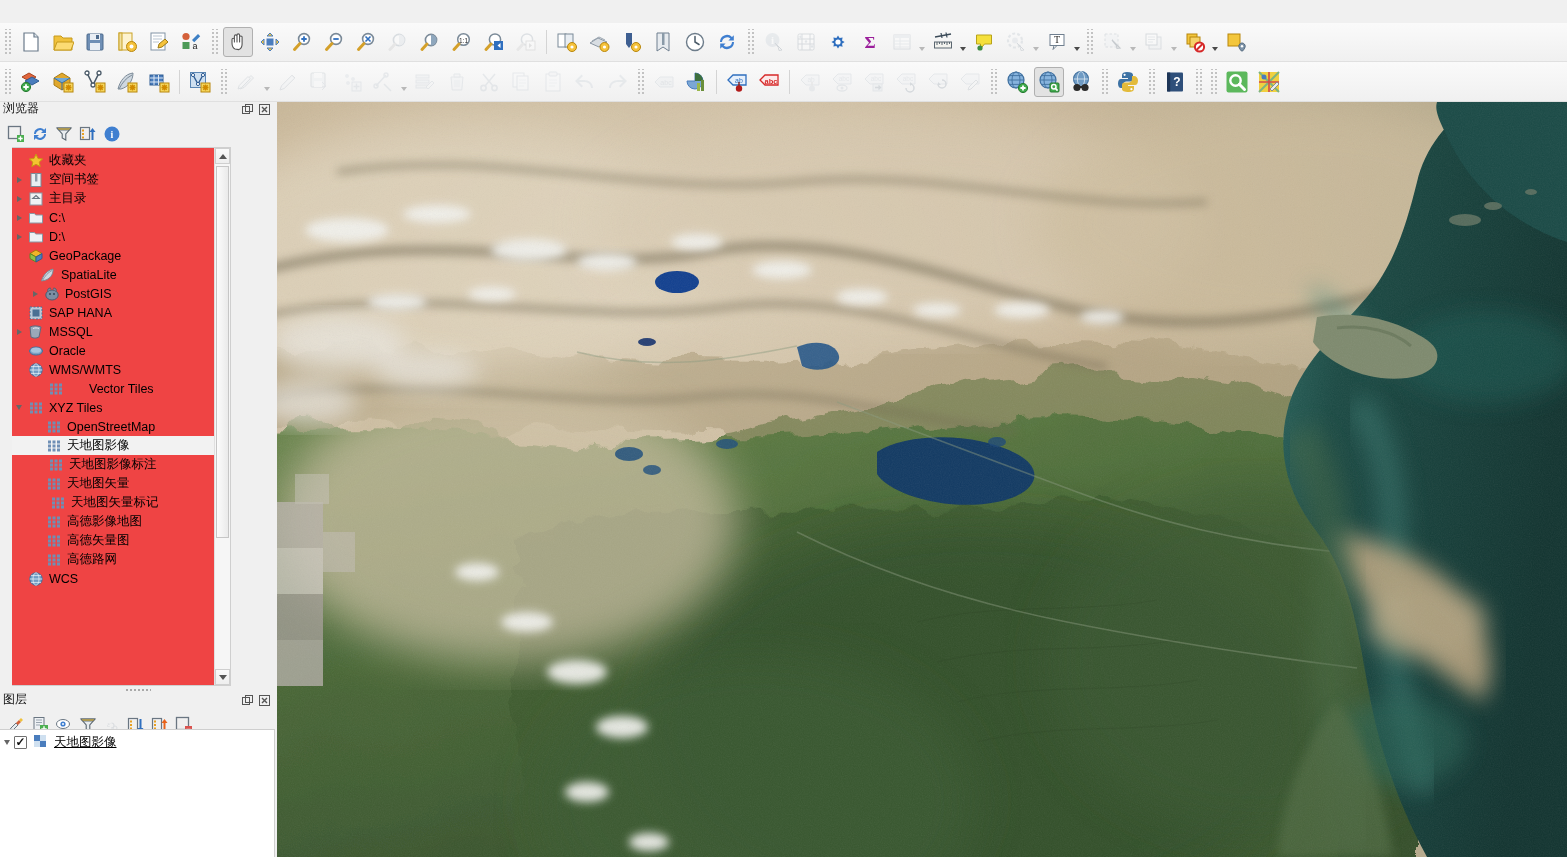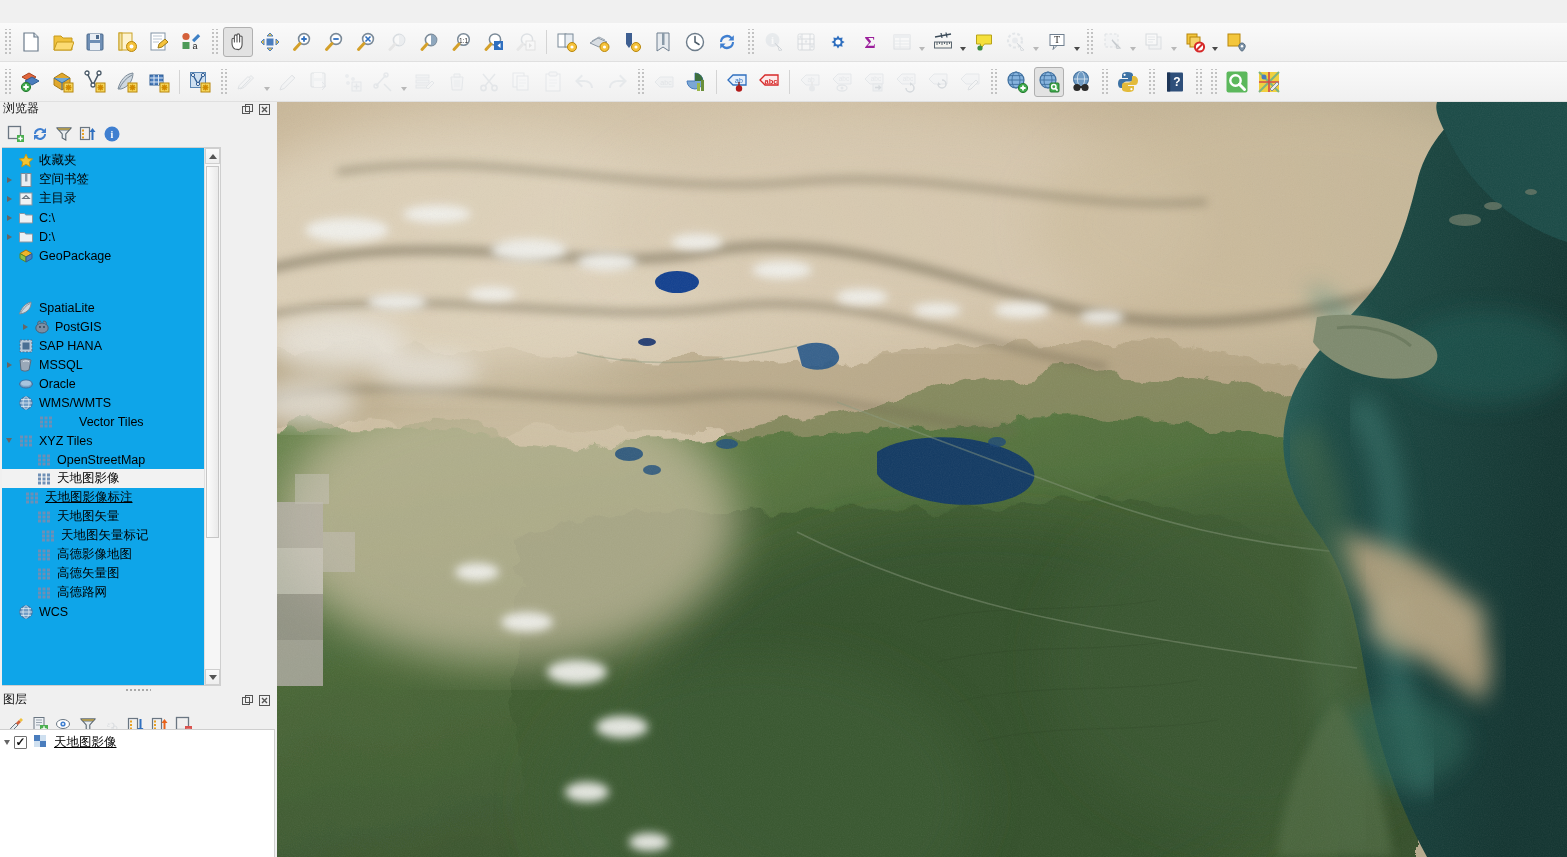--- a/index.html
+++ b/index.html
@@ -86,22 +86,22 @@
   .pbtn.disabled { opacity: .35; }
   .mini-caret {
     position: absolute; right: 1px; bottom: 2px;
     width: 0; height: 0;
     border-left: 3px solid transparent; border-right: 3px solid transparent;
     border-top: 3.5px solid #555;
   }
 
   
   #browser-tree {
-    position: absolute; left: 2px; top: 45px; width: 219px; height: 539px;
-    background: #0ea5e9; border: 1px solid #cfcfcf; border-left: none;
+    position: absolute; left: 12px; top: 45px; width: 219px; height: 539px;
+    background: #ef4444; border: 1px solid #cfcfcf; border-left: none;
     overflow: hidden;
   }
   .tree-rows { position: absolute; left:0; top:0; right: 16px; bottom: 0; padding-top: 3px;}
   .trow {
     height: 19px; display: flex; align-items: center;
     font-size: 12.5px; color: #000; white-space: nowrap; cursor: default;
   }
   .trow.sel { background: #f2f2f2; }
   .texp {
     width: 14px; height: 19px; display:flex; align-items:center; justify-content:center;
@@ -956,21 +956,21 @@
             <div class="texp"></div>
             <div class="ticon">
               <svg width="16" height="16" viewBox="0 0 16 16">
                 <path d="M2 5.5l6-3.5 6 3.5-6 3.5z" fill="#f0b429" stroke="#a8760e"></path>
                 <path d="M2 5.5v5l6 3.5v-5z" fill="#8fc04a" stroke="#5b8a22"></path>
                 <path d="M14 5.5v5l-6 3.5v-5z" fill="#4a7dbd" stroke="#2f5c93"></path>
               </svg>
             </div>
             <div class="tlabel">GeoPackage</div>
           </div>
-          <div class="trow" style="padding-left: 0px; margin-top: 33px;">
+          <div class="trow" style="padding-left: 12px;">
             <div class="texp"></div>
             <div class="ticon">
               <svg width="16" height="16" viewBox="0 0 16 16">
                 <path d="M1.5 14C3 8.5 7 3.5 13 2c.6 5.5-3.5 10.5-9 11.5z" fill="#cfd8e0" stroke="#7b8a98"></path>
                 <path d="M2.5 13.5C5 9 8 5.5 12 3.5" stroke="#8b98a5" fill="none"></path>
               </svg>
             </div>
             <div class="tlabel">SpatiaLite</div>
           </div>
           <div class="trow" style="padding-left: 16px;">
@@ -1103,21 +1103,21 @@
                   <rect x="6.5" y="6.5" width="3" height="3"></rect>
                   <rect x="11" y="6.5" width="3" height="3"></rect>
                   <rect x="2" y="10.5" width="3" height="3"></rect>
                   <rect x="6.5" y="10.5" width="3" height="3"></rect>
                   <rect x="11" y="10.5" width="3" height="3"></rect>
                 </g>
               </svg>
             </div>
             <div class="tlabel">天地图影像</div>
           </div>
-          <div class="trow" style="padding-left: 6px; text-decoration: underline;">
+          <div class="trow" style="padding-left: 20px;">
             <div class="texp"></div>
             <div class="ticon">
               <svg width="16" height="16" viewBox="0 0 16 16">
                 <g fill="#6f8fb5">
                   <rect x="2" y="2.5" width="3" height="3"></rect>
                   <rect x="6.5" y="2.5" width="3" height="3"></rect>
                   <rect x="11" y="2.5" width="3" height="3"></rect>
                   <rect x="2" y="6.5" width="3" height="3"></rect>
                   <rect x="6.5" y="6.5" width="3" height="3"></rect>
                   <rect x="11" y="6.5" width="3" height="3"></rect>

